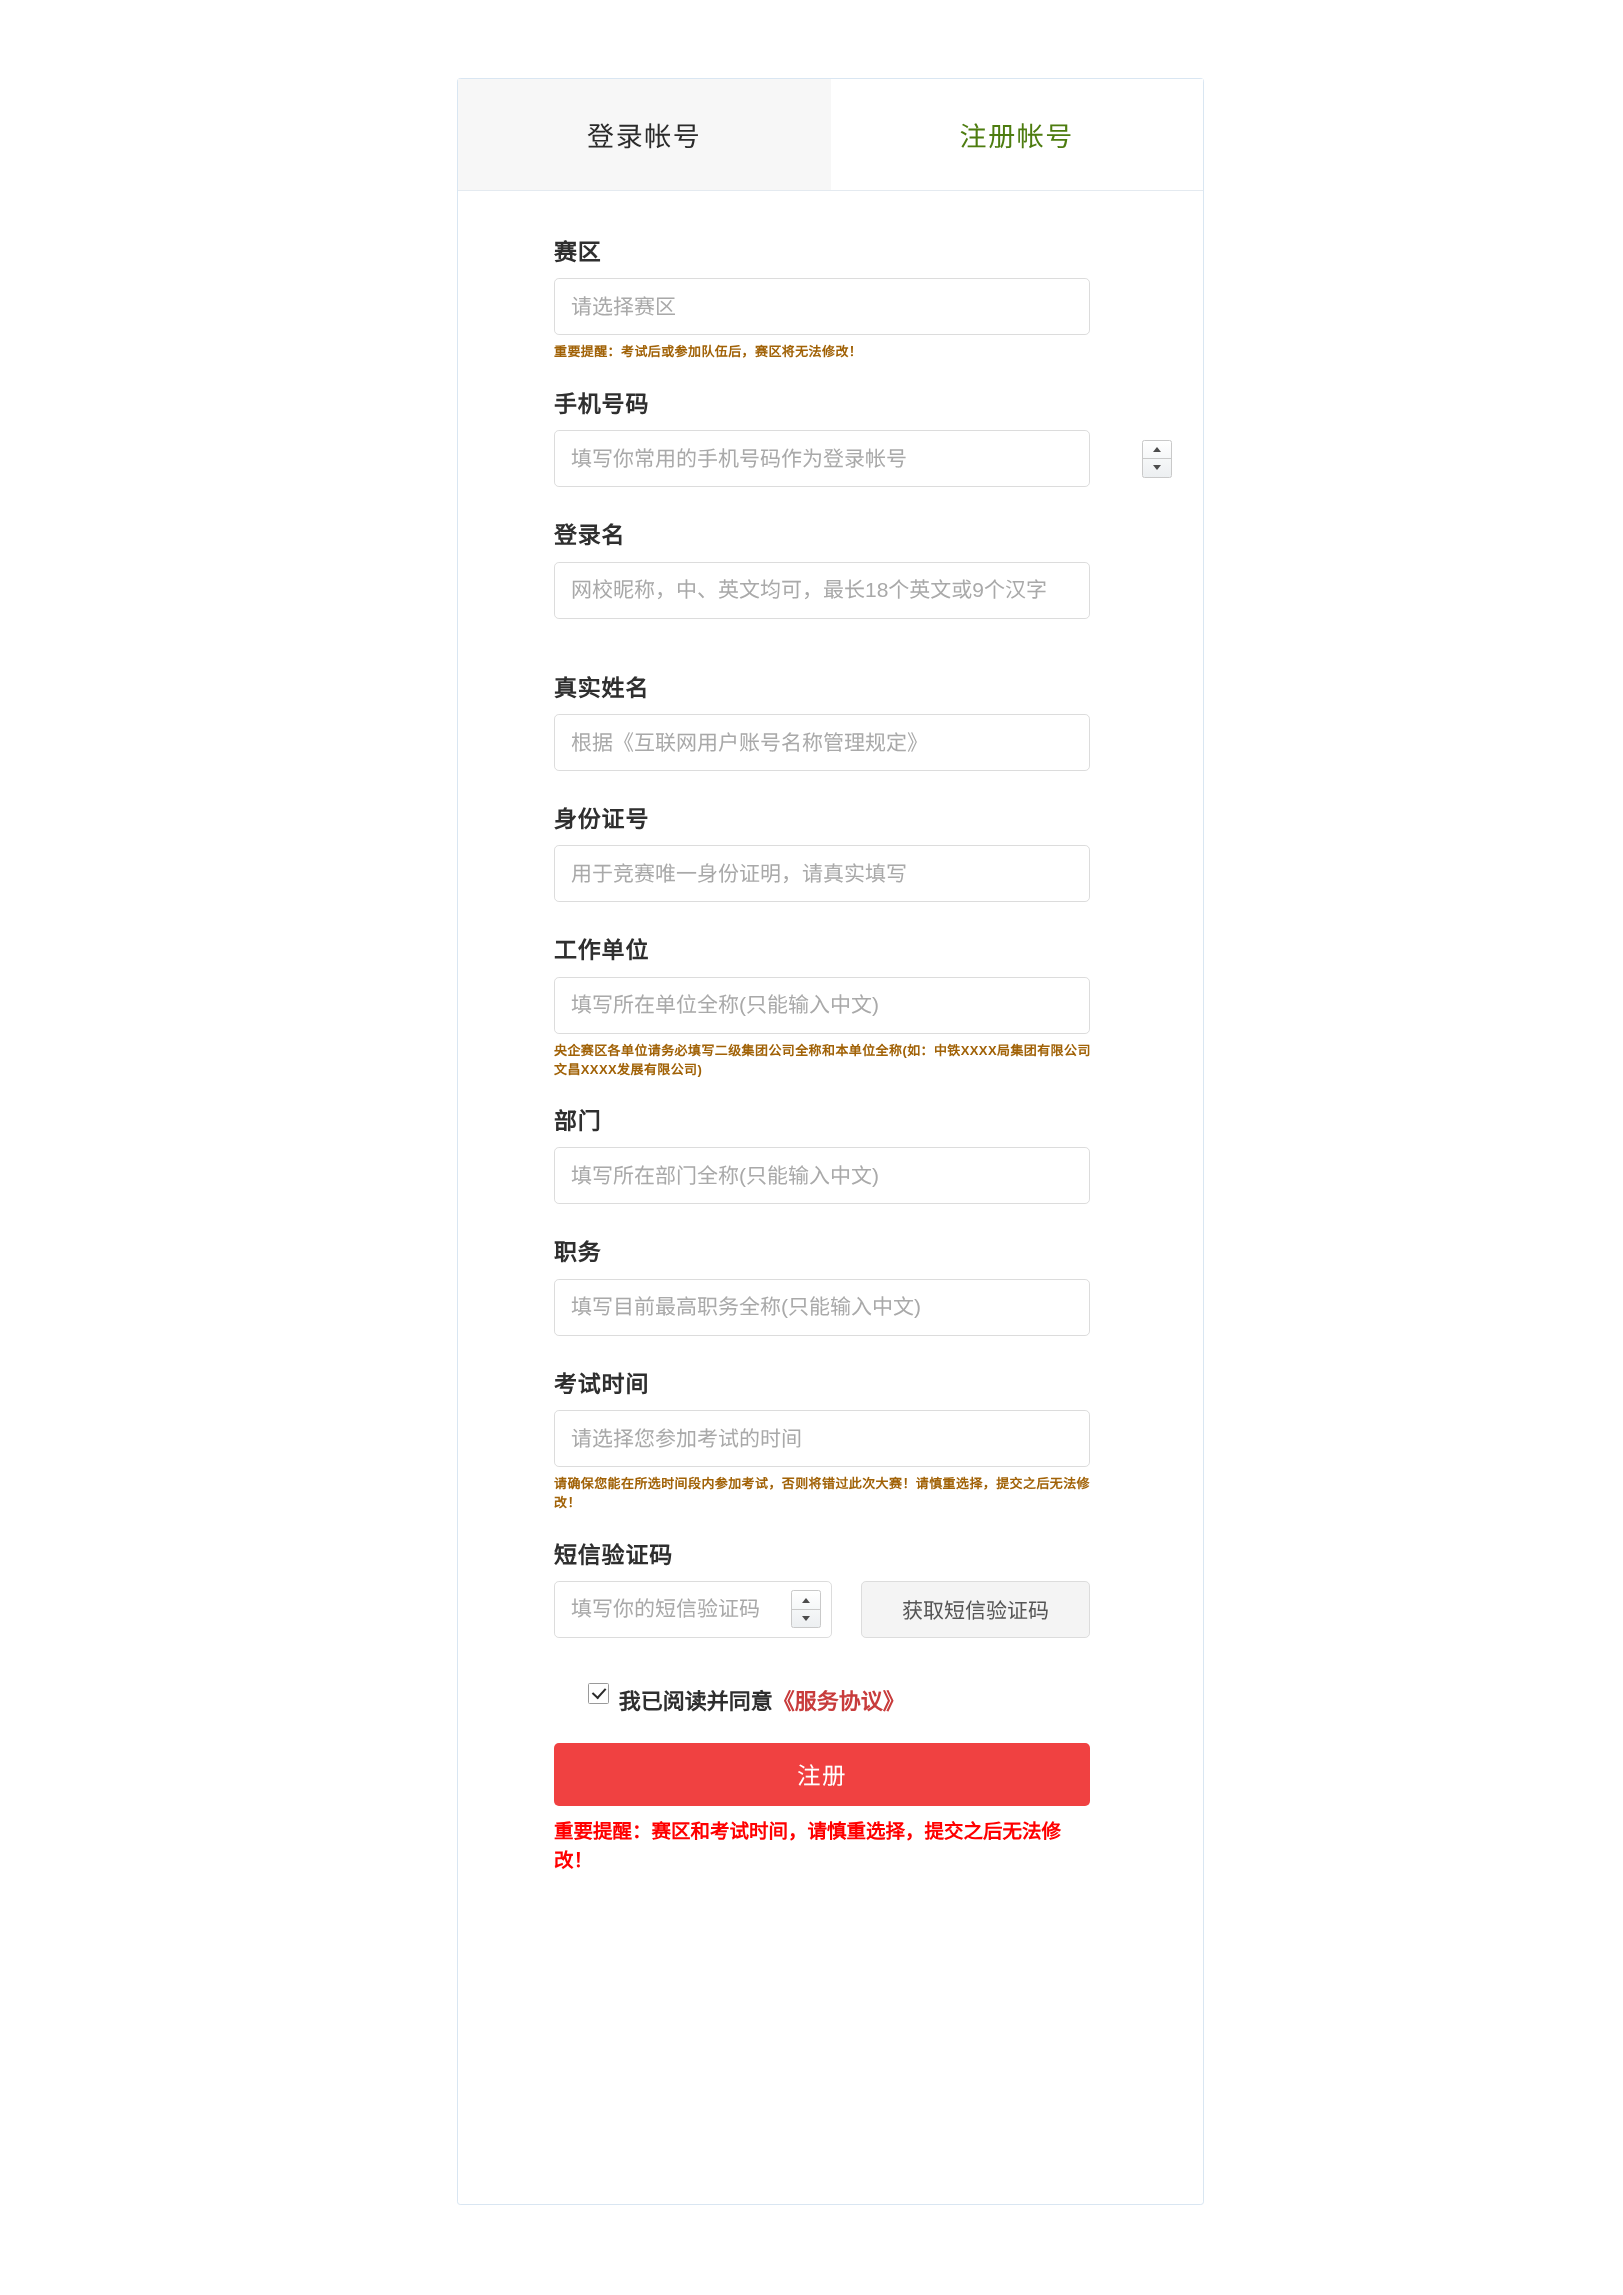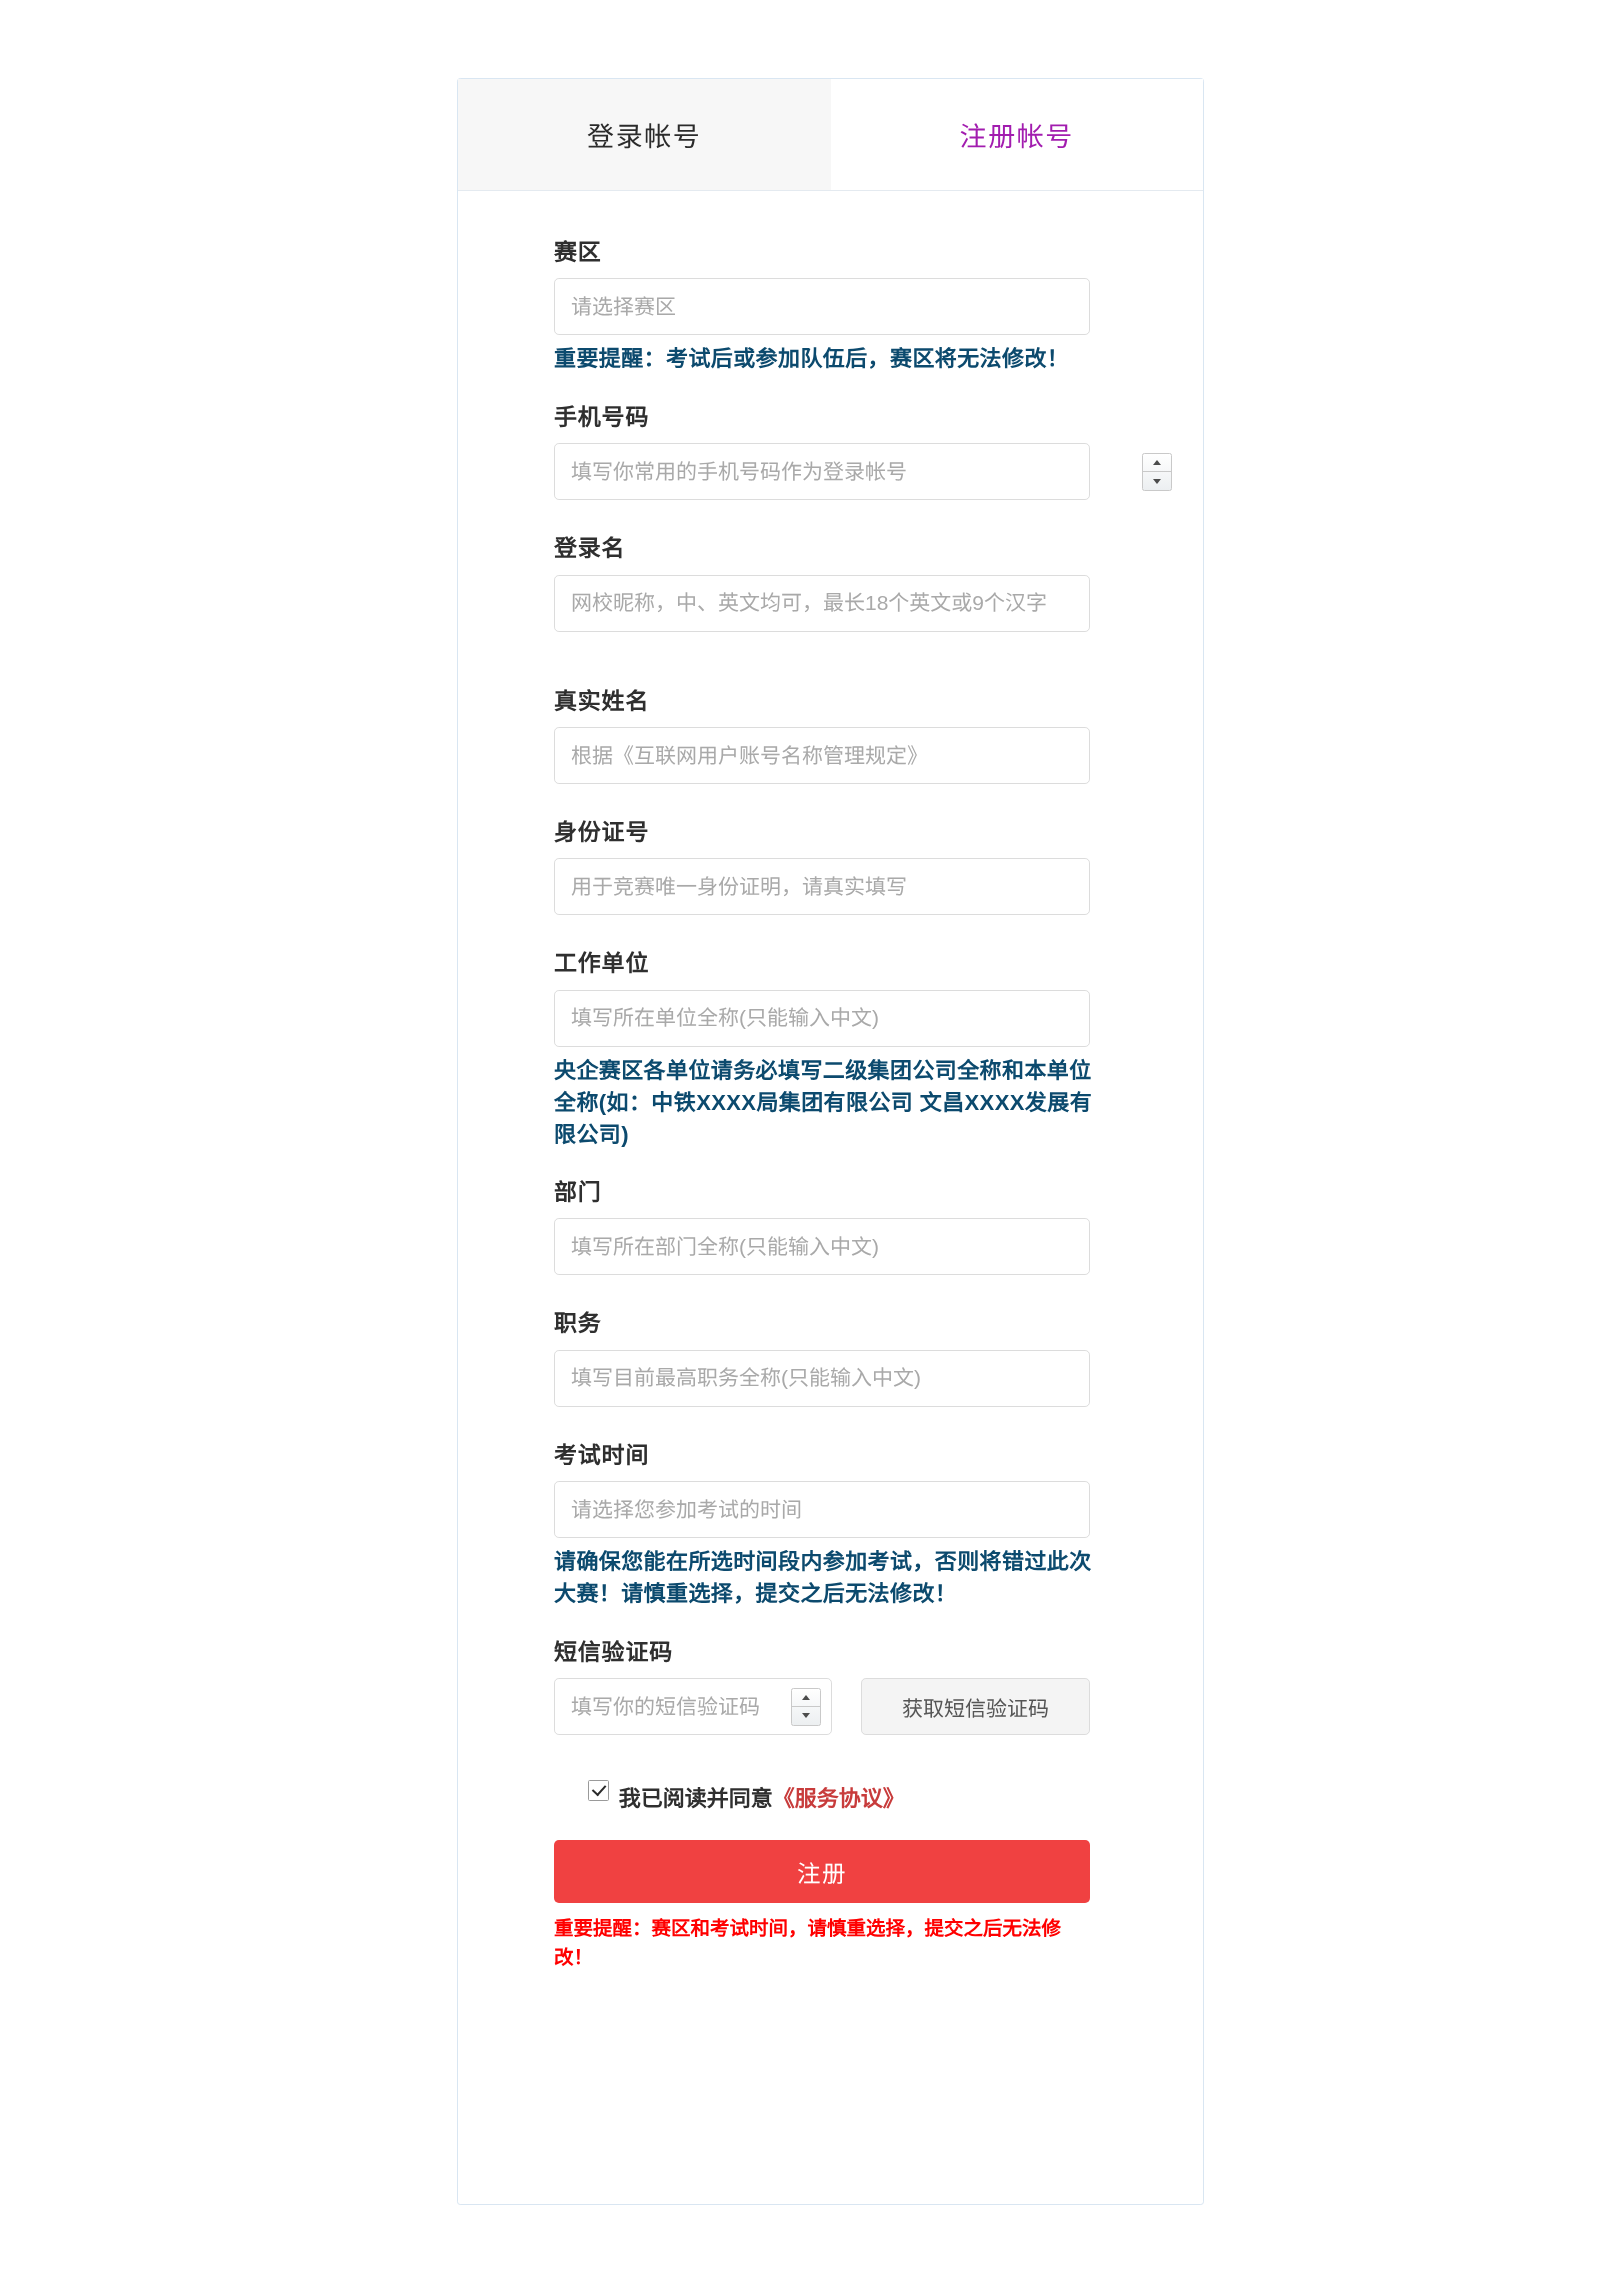--- a/index.html
+++ b/index.html
@@ -57,21 +57,21 @@
     box-sizing: border-box;
     cursor: pointer;
     user-select: none;
   }
   .tab.active {
     background: #f7f7f7;
     color: #2b2b2b;
   }
   .tab.inactive {
     background: #ffffff;
-    color: #a21caf;
+    color: #4d7c0f;
   }
 
   
   .form {
     padding: 42px 96px 49px 96px;
     box-sizing: border-box;
   }
 
   .field {
     margin-bottom: 8px;
@@ -135,22 +135,22 @@
     border-bottom: 5.7px solid #4c4c4c;
   }
   .arrow-down {
     width: 0; height: 0;
     border-left: 4.9px solid transparent;
     border-right: 4.9px solid transparent;
     border-top: 5.7px solid #4c4c4c;
   }
 
   .hint-red {
-    color: #0c4a6e;
-    font-size: 22px;
+    color: #a16207;
+    font-size: 13px;
     font-weight: bold;
     line-height: 1.45;
     width: 540px;
     margin-top: 8px;
     margin-bottom: 3.2px;
     letter-spacing: 0.4px;
   }
 
   .gap {
     height: 21px;

